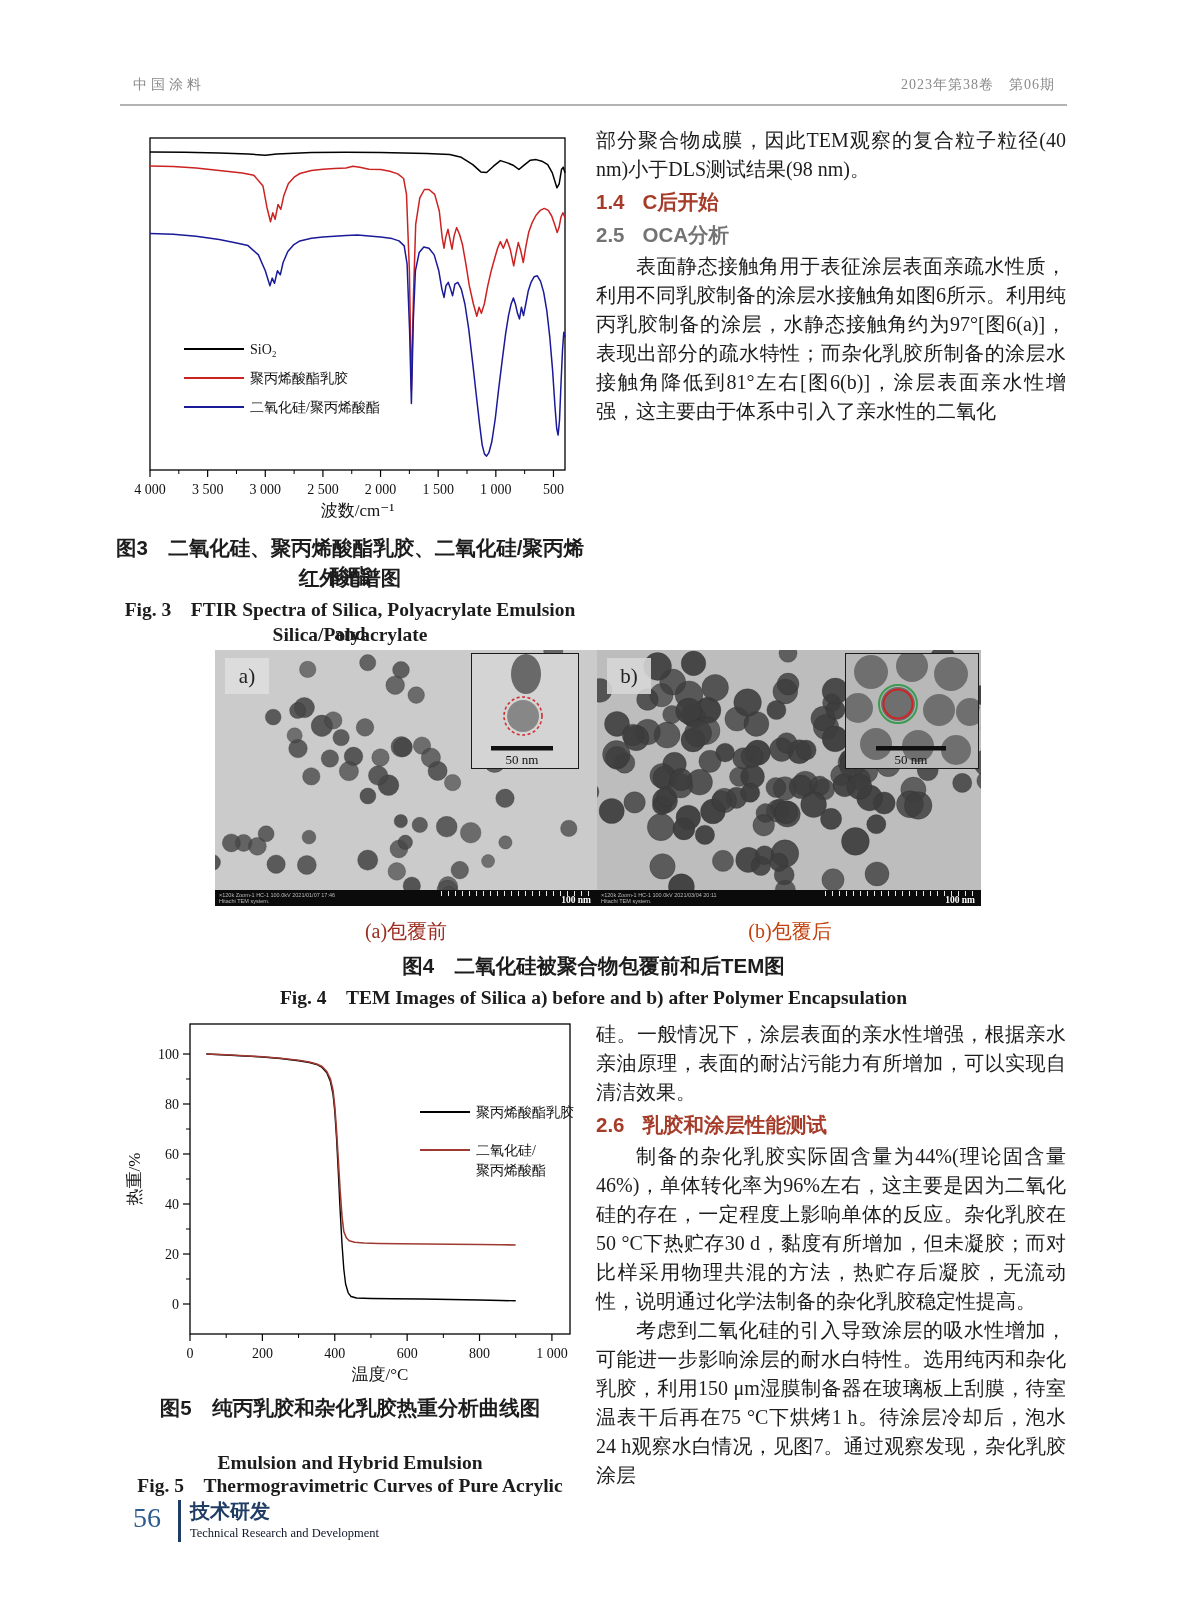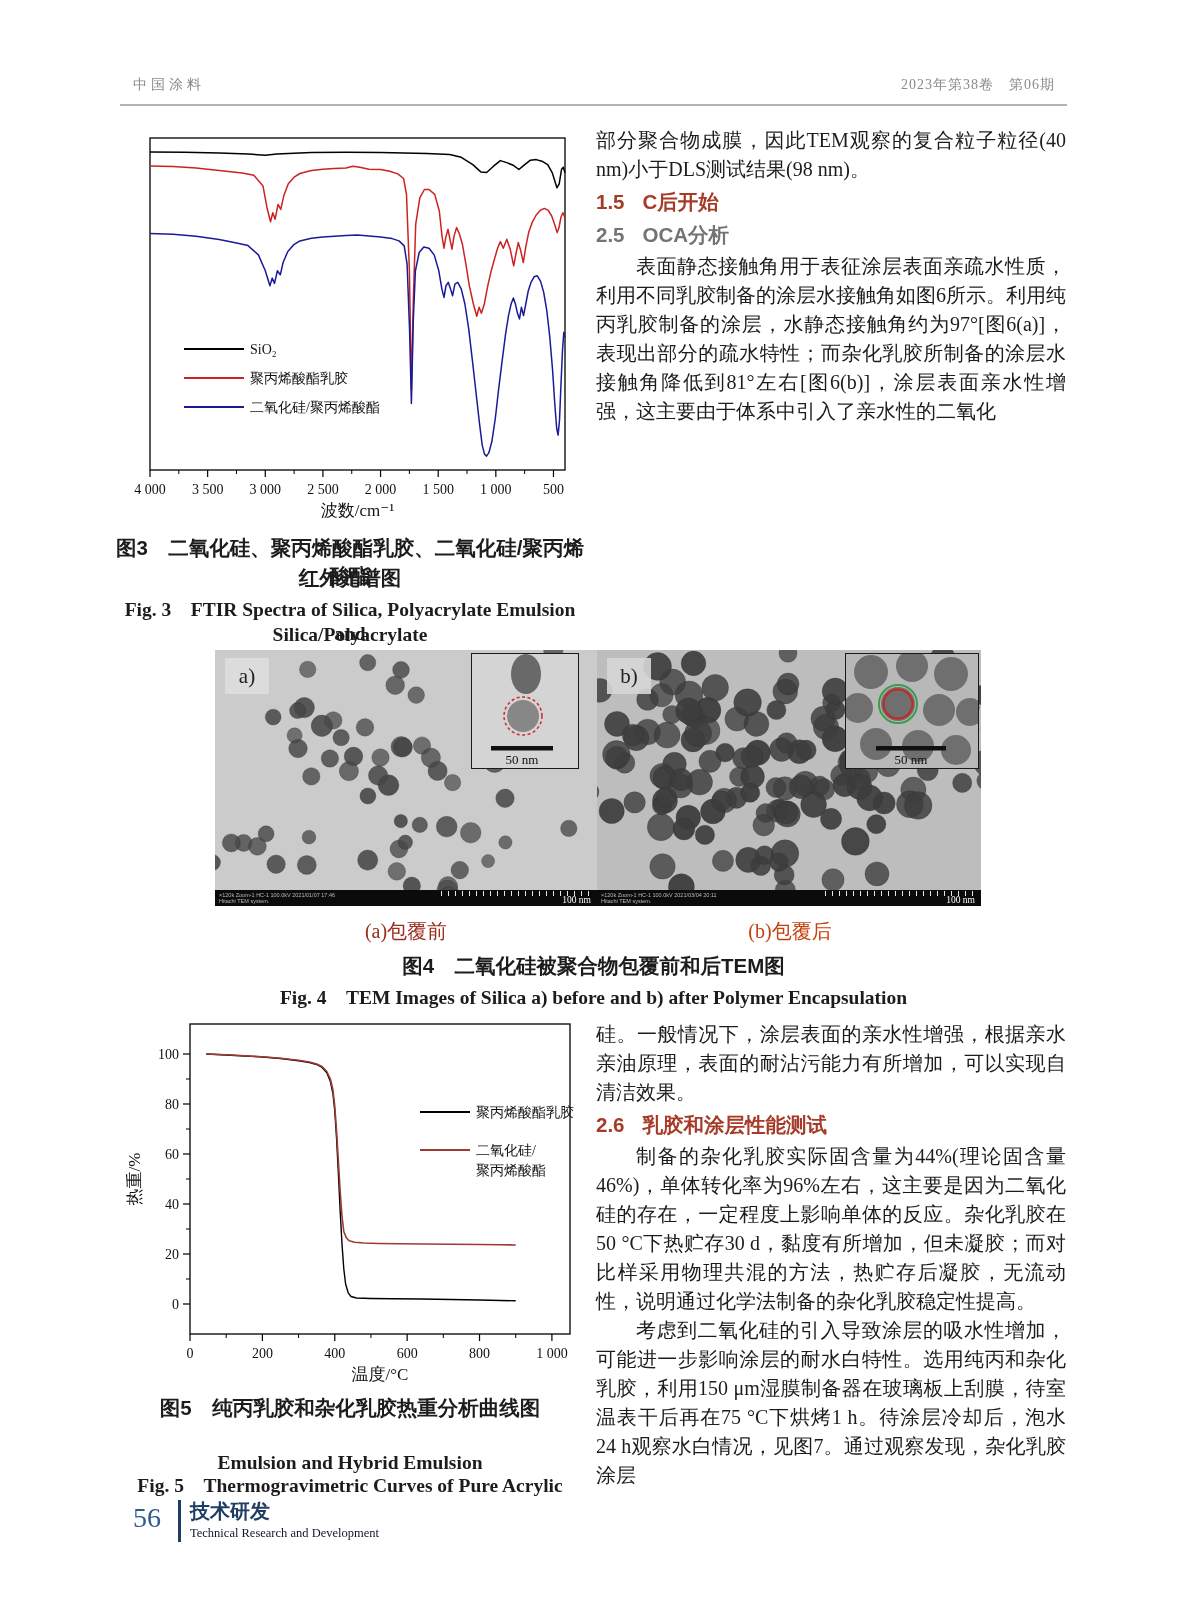--- a/index.html
+++ b/index.html
@@ -32,21 +32,21 @@
   .tempanel{position:relative;height:256px;overflow:hidden;}
   .temimg{position:absolute;left:0;top:0;width:100%;height:240px;}
   .temchip{position:absolute;left:10px;top:8px;width:44px;height:36px;background:rgba(222,222,222,.88);
            font-size:21px;text-align:center;line-height:36px;color:#222;}
   .teminset{position:absolute;top:3px;border:1.5px solid #1a1a1a;background:#d4d4d4;}
   .temstrip{position:absolute;left:0;bottom:0;width:100%;height:16px;background:#0b0b0b;}
   .temmeta{position:absolute;left:4px;top:2px;color:#b9b9b9;font-size:5.5px;line-height:6px;
            font-family:"Liberation Sans","DejaVu Sans",sans-serif;white-space:nowrap;}
   .temruler{position:absolute;right:6px;top:1px;width:150px;height:5px;
             background:repeating-linear-gradient(90deg,#e8e8e8 0 1px,transparent 1px 7px);}
-  .temscale{position:absolute;right:6px;top:5px;color:#fff;font-size:9.5px;font-weight:normal;}
+  .temscale{position:absolute;right:6px;top:5px;color:#fff;font-size:9.5px;font-weight:bold;}
   
   .f-num{font-size:28px;color:#2f5b8e;}
   .f-bar{width:3px;background:#1f3c64;}
   .f-cn{font-family:"Liberation Sans","DejaVu Sans",sans-serif;font-weight:bold;font-size:20px;color:#1f3c64;}
   .f-en{font-size:12.5px;color:#0f172a;}
 </style>
 </head>
 <body>
 
 <div id="page">
@@ -92,21 +92,21 @@
       <text x="132" y="284" class="leg">二氧化硅/聚丙烯酸酯</text>
     </svg>
   <div class="abs capcn" style="left:110px;top:534px;width:480px;">图3　二氧化硅、聚丙烯酸酯乳胶、二氧化硅/聚丙烯酸酯</div>
   <div class="abs capcn" style="left:110px;top:564px;width:480px;">红外光谱图</div>
   <div class="abs capen" style="left:110px;top:596px;width:480px;">Fig. 3　FTIR Spectra of Silica, Polyacrylate Emulsion and</div>
   <div class="abs capen" style="left:110px;top:624px;width:480px;">Silica/Polyacrylate</div>
 
   <div class="abs bodycol" style="left:596px;top:126px;width:470px;">
     <p>部分聚合物成膜，因此TEM观察的复合粒子粒径(40 nm)小于DLS测试结果(98 nm)。</p>
     <div class="sechead" style="color: rgb(165, 59, 40);">
-      <span class="num">1.5</span><span>C后开始</span>
+      <span class="num">1.4</span><span>C后开始</span>
     </div>
     <div class="sechead" style="color: #737373;">
       <span class="num">2.5</span><span>OCA分析</span>
     </div>
     <p class="ind">表面静态接触角用于表征涂层表面亲疏水性质，利用不同乳胶制备的涂层水接触角如图6所示。利用纯丙乳胶制备的涂层，水静态接触角约为97°[图6(a)]，表现出部分的疏水特性；而杂化乳胶所制备的涂层水接触角降低到81°左右[图6(b)]，涂层表面亲水性增强，这主要由于体系中引入了亲水性的二氧化</p>
   </div>
 
   <div id="fig4" class="abs" style="left:215px;top:650px;width:767px;height:256px;">
 
     <div class="tempanel" style="width:382px;background:#cbcbcb;">

